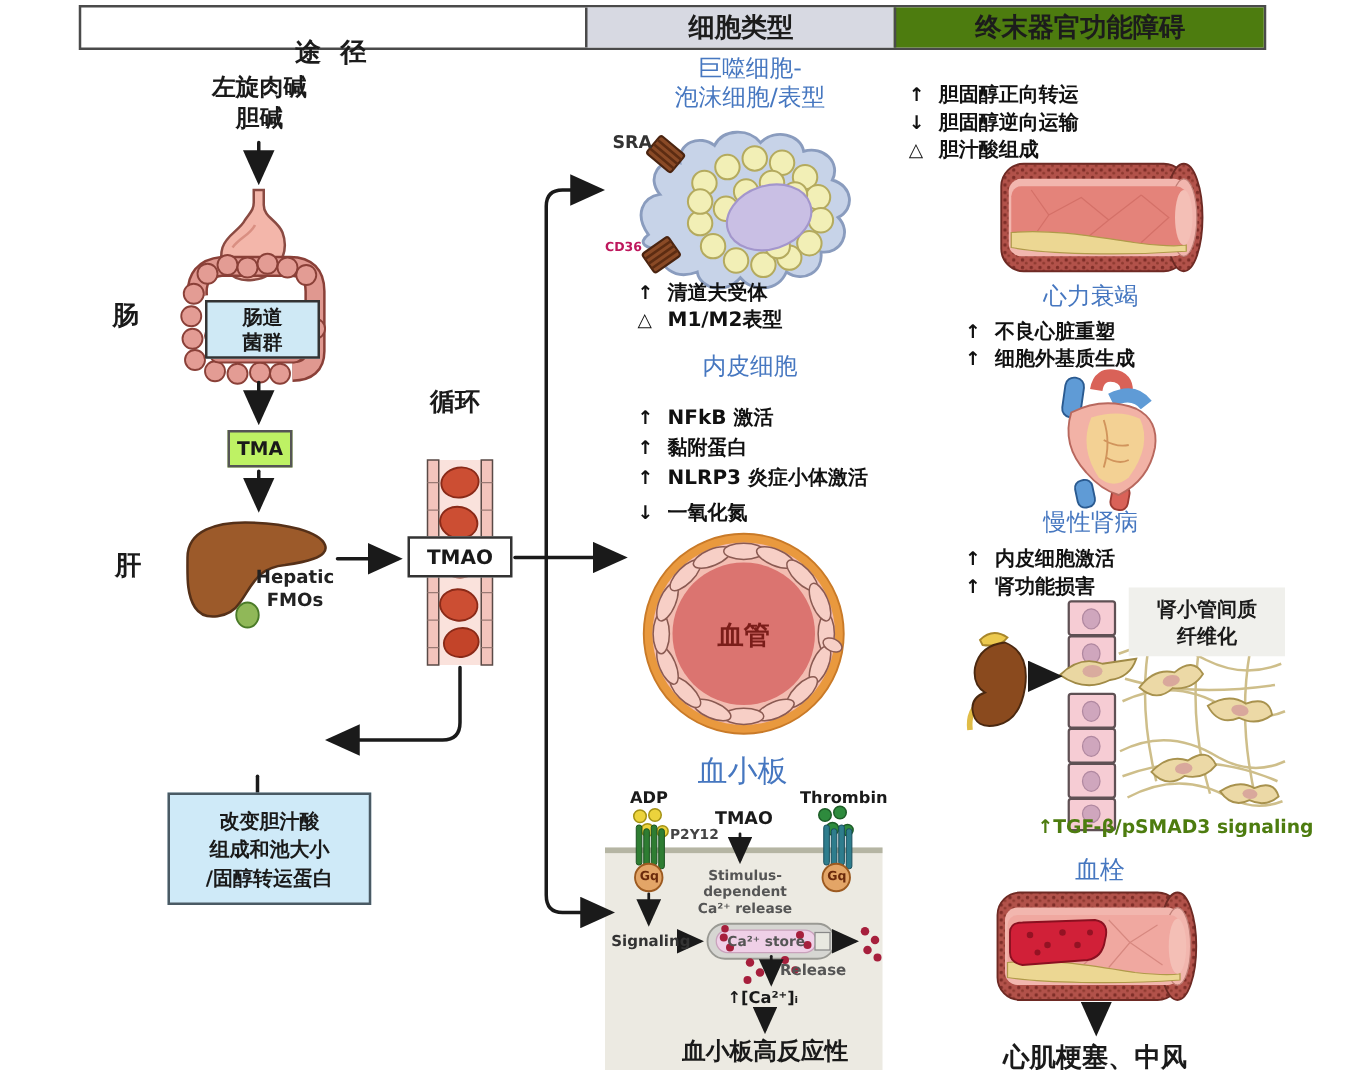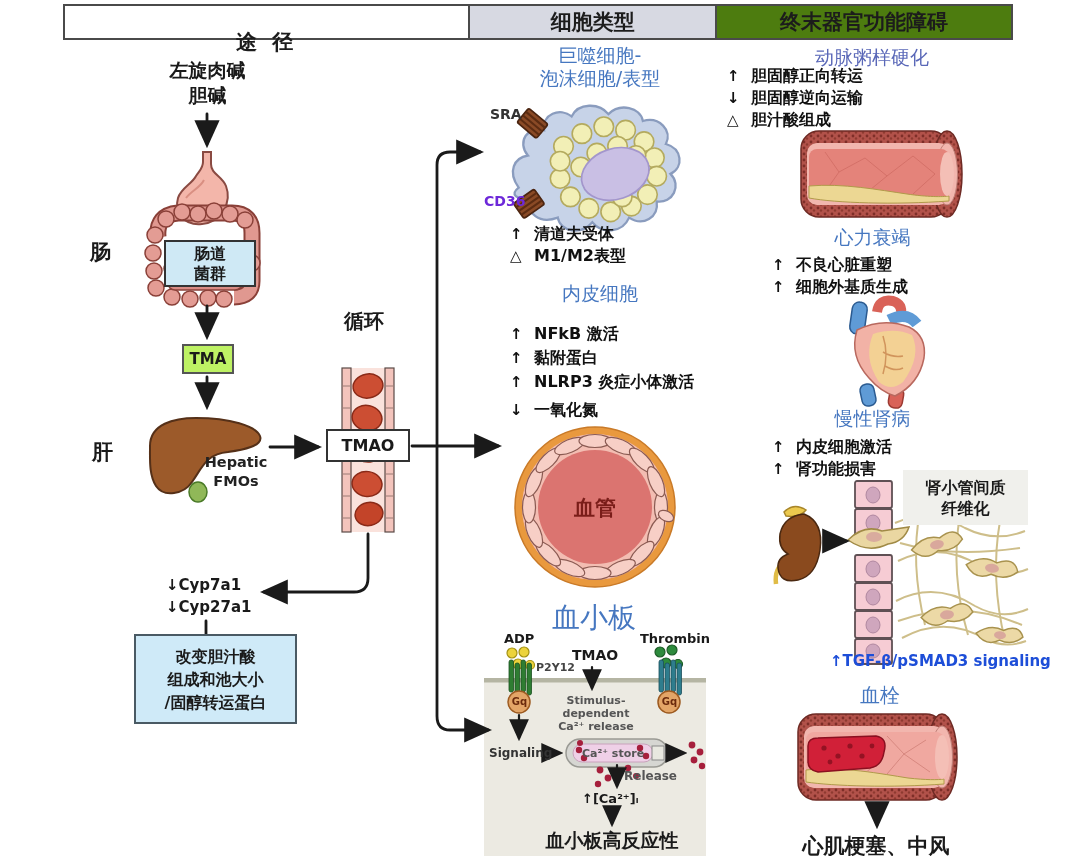--- a/index.html
+++ b/index.html
@@ -376,36 +376,32 @@
     <div>菌群</div>
   </div>
   <div class="boxed tmabox" style="left:182px;top:344px;width:52px;height:30px">TMA</div>
   <div class="abs cjk-lg" style="left:92px;top:438px">肝</div>
   <div class="abs ctr" style="left:192px;top:453px;width:88px;font-size:14.5px;font-weight:600;color:#222;line-height:19px">
     <div>Hepatic</div>
     <div>FMOs</div>
   </div>
   <div class="abs b" style="left:344px;top:308px;font-size:20px">循环</div>
   <div class="boxed tmaobox" style="left:326px;top:429px;width:84px;height:33px">TMAO</div>
-  <div class="abs b" style="left:166px;top:574px;font-size:15px;line-height:22px">
-    <div>↓Cyp7a1</div>
-    <div>↓Cyp27a1</div>
-  </div>
   <div class="boxed bilebox" style="left:134px;top:634px;width:163px;height:90px">
     <div>改变胆汁酸</div>
     <div>组成和池大小</div>
     <div>/固醇转运蛋白</div>
   </div>
 
   <div class="abs title-blue" style="left:509px;top:44px;width:182px">
     <div>巨噬细胞-</div>
     <div>泡沫细胞/表型</div>
   </div>
   <div class="abs" style="left:490px;top:106px;font-size:14px;font-weight:600;color:#333">SRA</div>
-  <div class="abs" style="left:484px;top:193px;font-size:14px;font-weight:600;color:#6d28d9">CD36</div>
+  <div class="abs" style="left:484px;top:193px;font-size:10px;font-weight:600;color:#be185d">CD36</div>
 
   <div class="row" style="left:510px;top:224px">
     <span class="sym">↑</span>
     <span>清道夫受体</span>
   </div>
   <div class="row" style="left:510px;top:246px">
     <span class="sym">△</span>
     <span>M1/M2表型</span>
   </div>
 
@@ -421,39 +417,38 @@
   <div class="row" style="left:510px;top:372px">
     <span class="sym">↑</span>
     <span>NLRP3 炎症小体激活</span>
   </div>
   <div class="row" style="left:510px;top:400px">
     <span class="sym">↓</span>
     <span>一氧化氮</span>
   </div>
 
   <div class="abs ctr b" style="left:560px;top:494px;width:70px;font-size:21px;color:#7a1d19">血管</div>
-  <div class="abs title-blue" style="left:544px;top:606px;width:100px;font-size:28px">血小板</div>
+  <div class="abs title-blue" style="left:544px;top:606px;width:100px;font-size:24px">血小板</div>
 
   <div class="abs b" style="left:504px;top:631px;font-size:13px">ADP</div>
   <div class="abs" style="left:536px;top:661px;font-size:11px;color:#444;font-weight:600">P2Y12</div>
   <div class="abs b" style="left:572px;top:647px;font-size:14px">TMAO</div>
   <div class="abs b" style="left:640px;top:631px;font-size:13px">Thrombin</div>
   <div class="abs ctr b" style="left:511px;top:696px;width:17px;font-size:10px;color:#6b2a0c">Gq</div>
   <div class="abs ctr b" style="left:661px;top:696px;width:17px;font-size:10px;color:#6b2a0c">Gq</div>
   <div class="abs ctr small-grey" style="left:540px;top:694px;width:112px;font-size:11px;font-weight:600;line-height:13px">
     <div>Stimulus-dependent</div>
     <div>Ca²⁺ release</div>
   </div>
   <div class="abs" style="left:489px;top:746px;font-size:12px;color:#333;font-weight:600">Signaling</div>
   <div class="abs ctr" style="left:574px;top:747px;width:78px;font-size:11px;color:#555;font-weight:600">Ca²⁺ store</div>
   <div class="abs small-grey" style="left:624px;top:769px;font-size:12px;font-weight:600">Release</div>
   <div class="abs b" style="left:582px;top:791px;font-size:13px">↑[Ca²⁺]ᵢ</div>
   <div class="abs ctr b" style="left:534px;top:828px;width:156px;font-size:19px">血小板高反应性</div>
 
-  <div class="abs title-blue" style="left:772px;top:46px;width:200px;color:#5a68b8">动脉粥样硬化</div>
   <div class="row" style="left:727px;top:66px">
     <span class="sym">↑</span>
     <span>胆固醇正向转运</span>
   </div>
   <div class="row" style="left:727px;top:88px">
     <span class="sym">↓</span>
     <span>胆固醇逆向运输</span>
   </div>
   <div class="row" style="left:727px;top:110px">
     <span class="sym">△</span>
@@ -477,18 +472,18 @@
   </div>
   <div class="row" style="left:772px;top:459px">
     <span class="sym">↑</span>
     <span>肾功能损害</span>
   </div>
 
   <div class="boxed fibbox" style="left:903px;top:470px;width:125px;height:55px">
     <div>肾小管间质</div>
     <div>纤维化</div>
   </div>
-  <div class="abs" style="left:830px;top:652px;font-size:15px;font-weight:600;color:#1d4ed8">↑TGF-β/pSMAD3 signaling</div>
+  <div class="abs" style="left:830px;top:652px;font-size:15px;font-weight:600;color:#4d7c0f">↑TGF-β/pSMAD3 signaling</div>
 
   <div class="abs title-blue" style="left:840px;top:684px;width:80px;font-size:20px">血栓</div>
   <div class="abs ctr b" style="left:786px;top:832px;width:180px;font-size:21px">心肌梗塞、中风</div>
 
 </div>
 
 </body></html>

